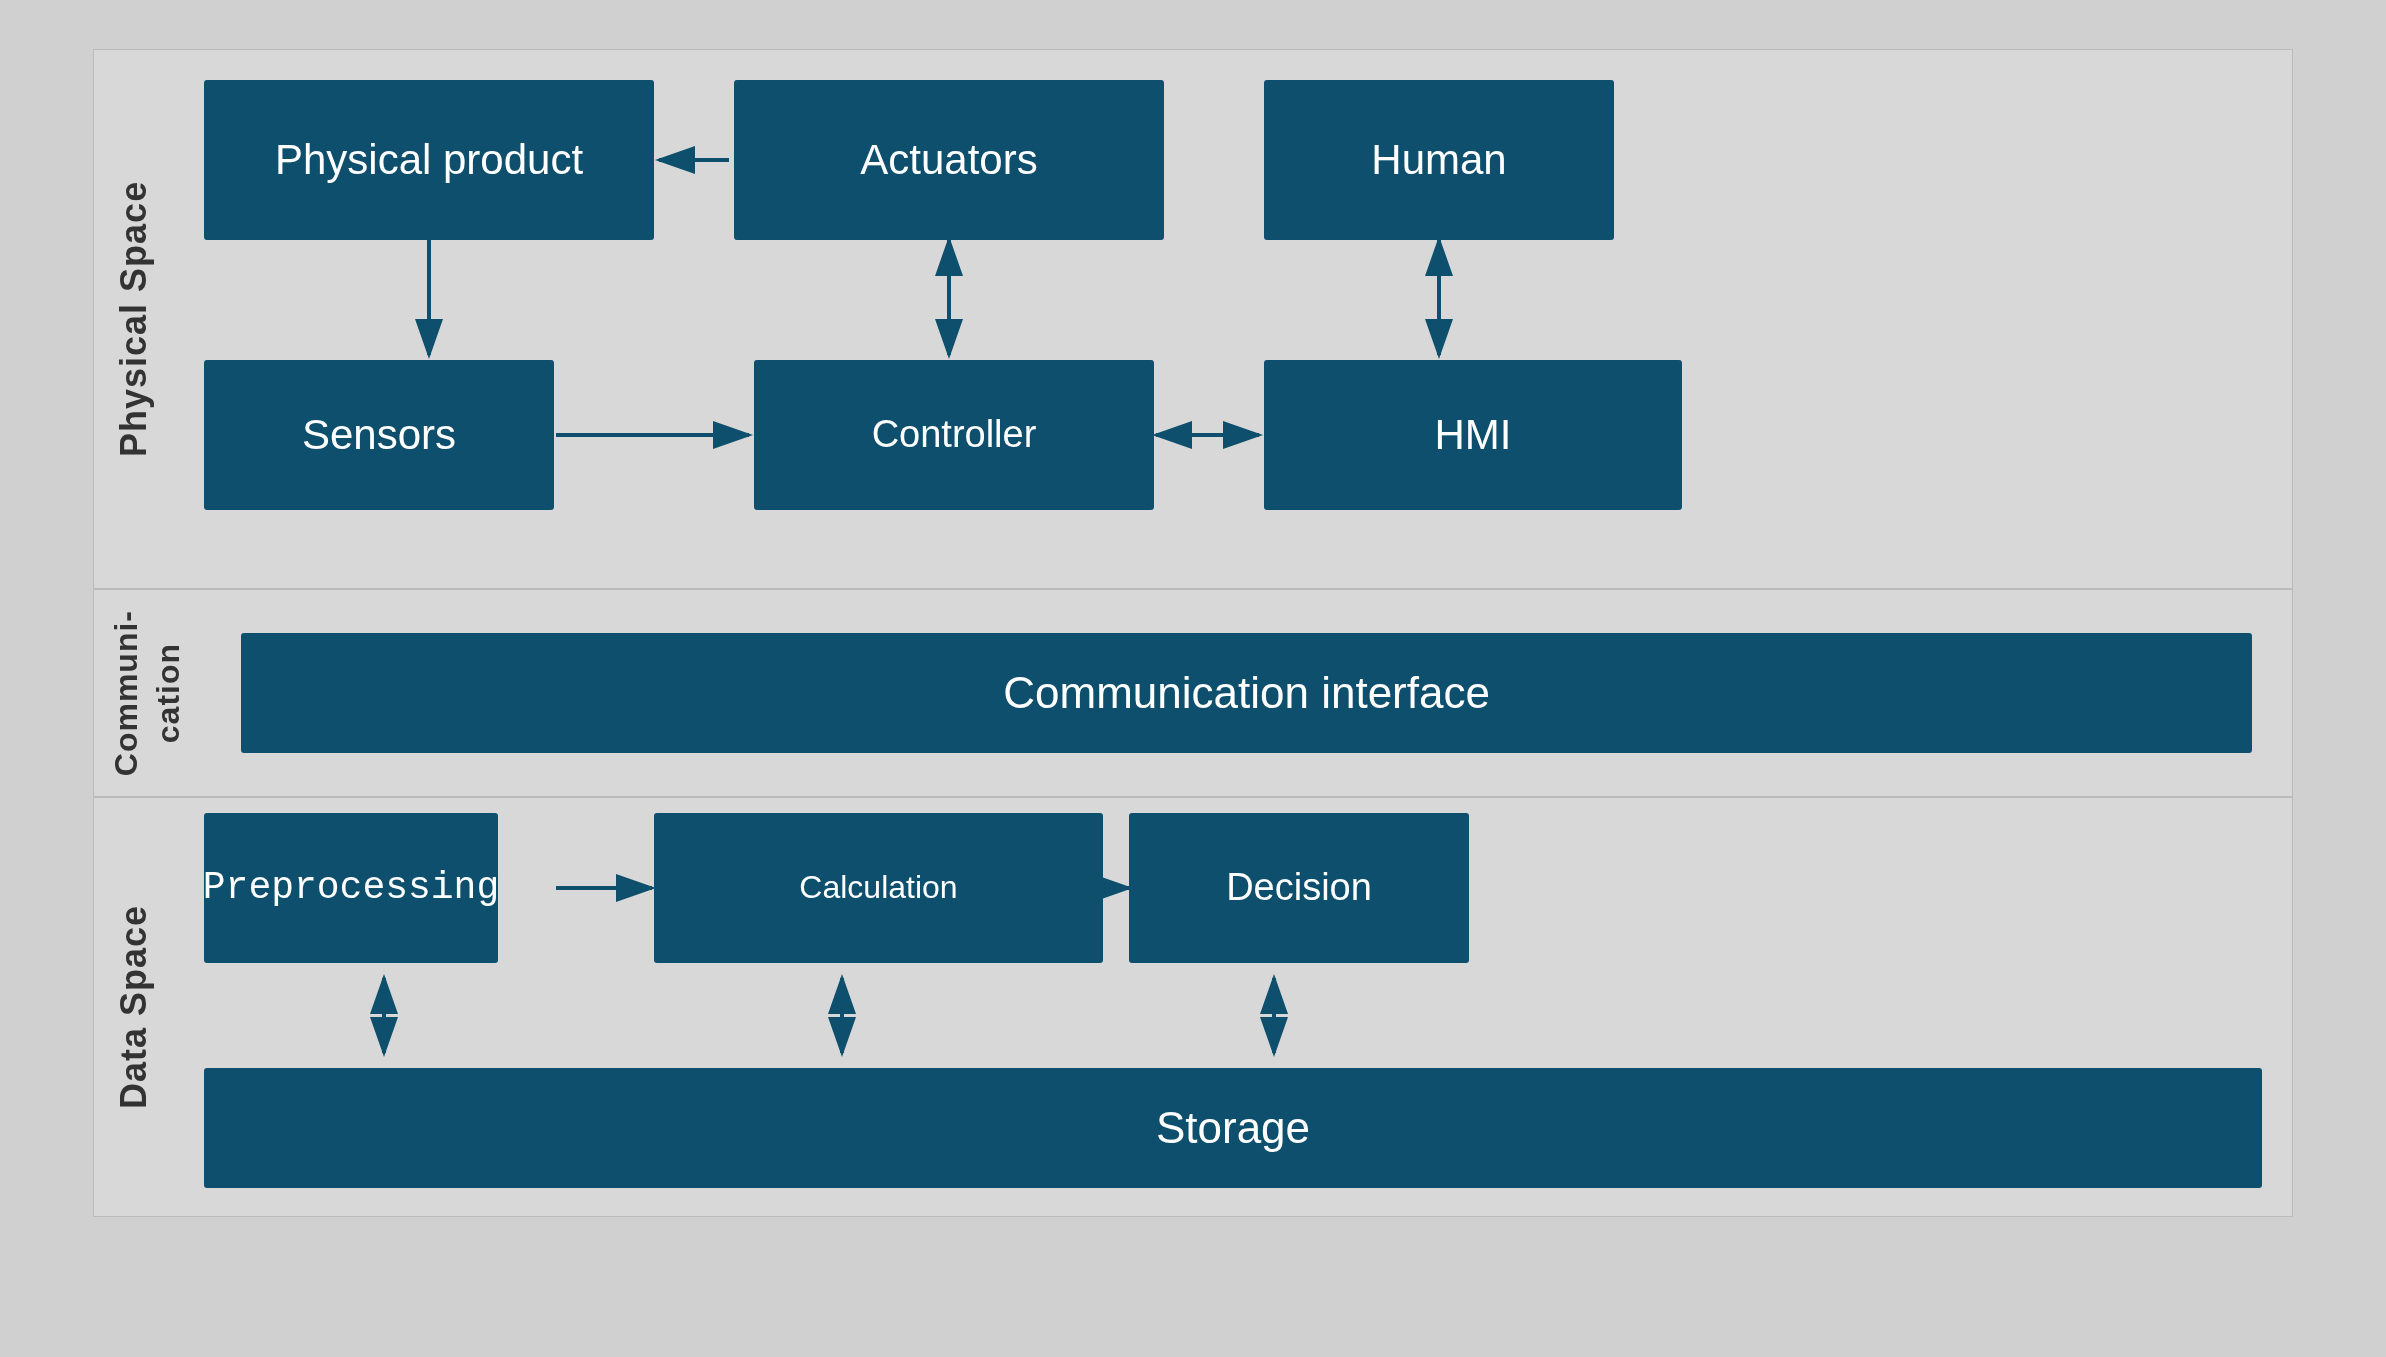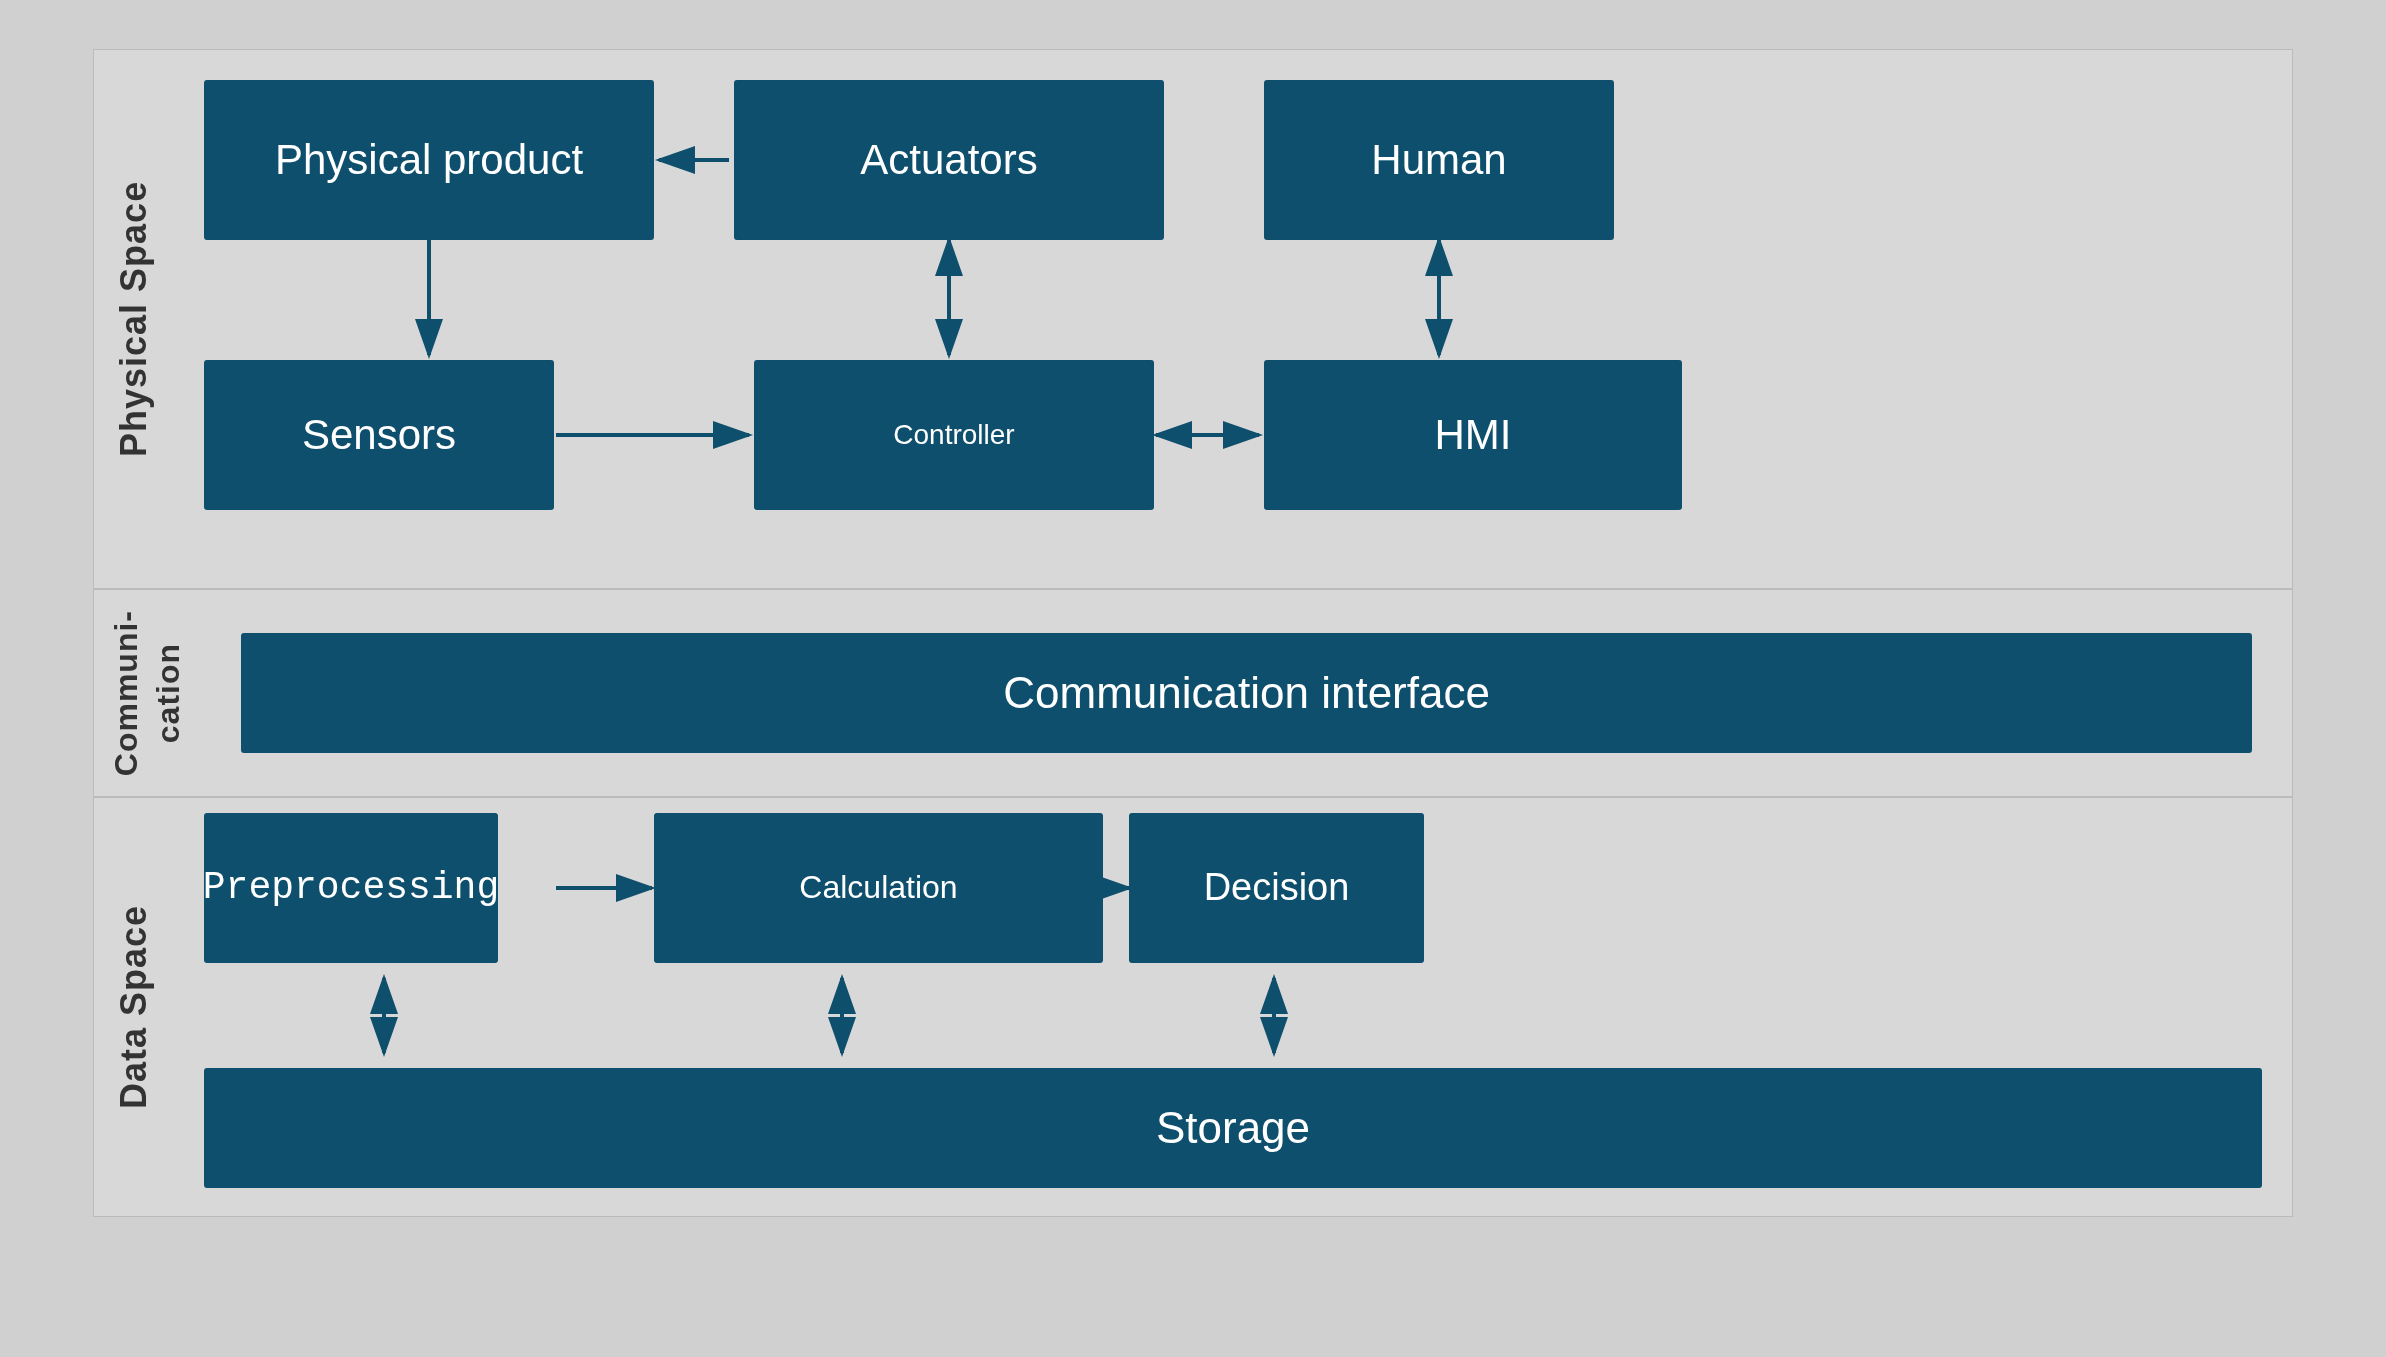--- a/index.html
+++ b/index.html
@@ -149,21 +149,21 @@
       </div>
 
       <div class="box" style="left:1090px; top:30px; width:350px; height:160px; font-size:42px;">
         <span>Human</span>
       </div>
 
       <div class="box" style="left:30px; top:310px; width:350px; height:150px; font-size:42px;">
         <span>Sensors</span>
       </div>
 
-      <div class="box" style="left:580px; top:310px; width:400px; height:150px; font-size:28px;">
+      <div class="box" style="left:580px; top:310px; width:400px; height:150px; font-size:38px;">
         <span>Controller</span>
       </div>
 
       <div class="box" style="left:1090px; top:310px; width:418px; height:150px; font-size:42px;">
         <span>HMI</span>
       </div>
     </div>
   </div>
 
   <div class="section comm-section">
@@ -208,21 +208,21 @@
       </svg>
 
       <div class="box" style="left:30px; top:15px; width:294px; height:150px; font-size:38px;font-family:Liberation Mono, monospace;">
         <span>Preprocessing</span>
       </div>
 
       <div class="box" style="left:480px; top:15px; width:449px; height:150px; font-size:32px;">
         <span>Calculation</span>
       </div>
 
-      <div class="box" style="left:955px; top:15px; width:295px; height:150px; font-size:38px;">
+      <div class="box" style="left:955px; top:15px; width:340px; height:150px; font-size:38px;">
         <span>Decision</span>
       </div>
 
       <div class="full-box" style="position:absolute; left:30px; top:270px; right:30px; height:120px; font-size:44px;">
         <span>Storage</span>
       </div>
     </div>
   </div>
 
 </div>

